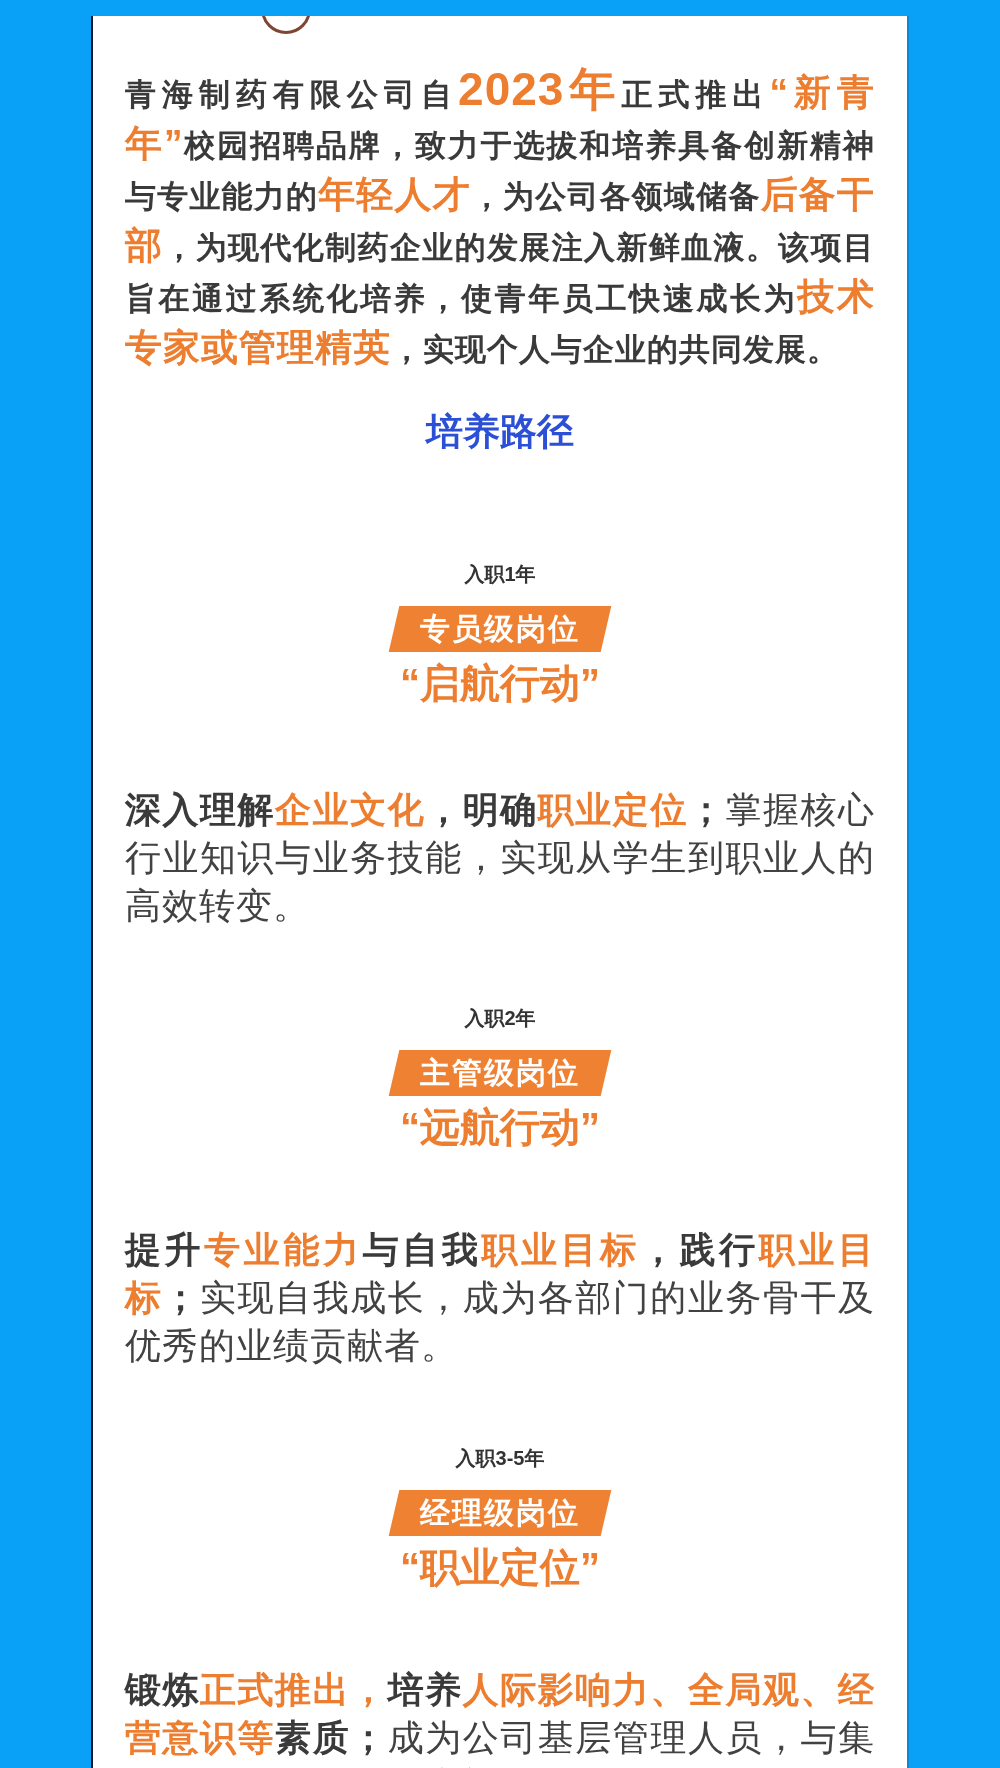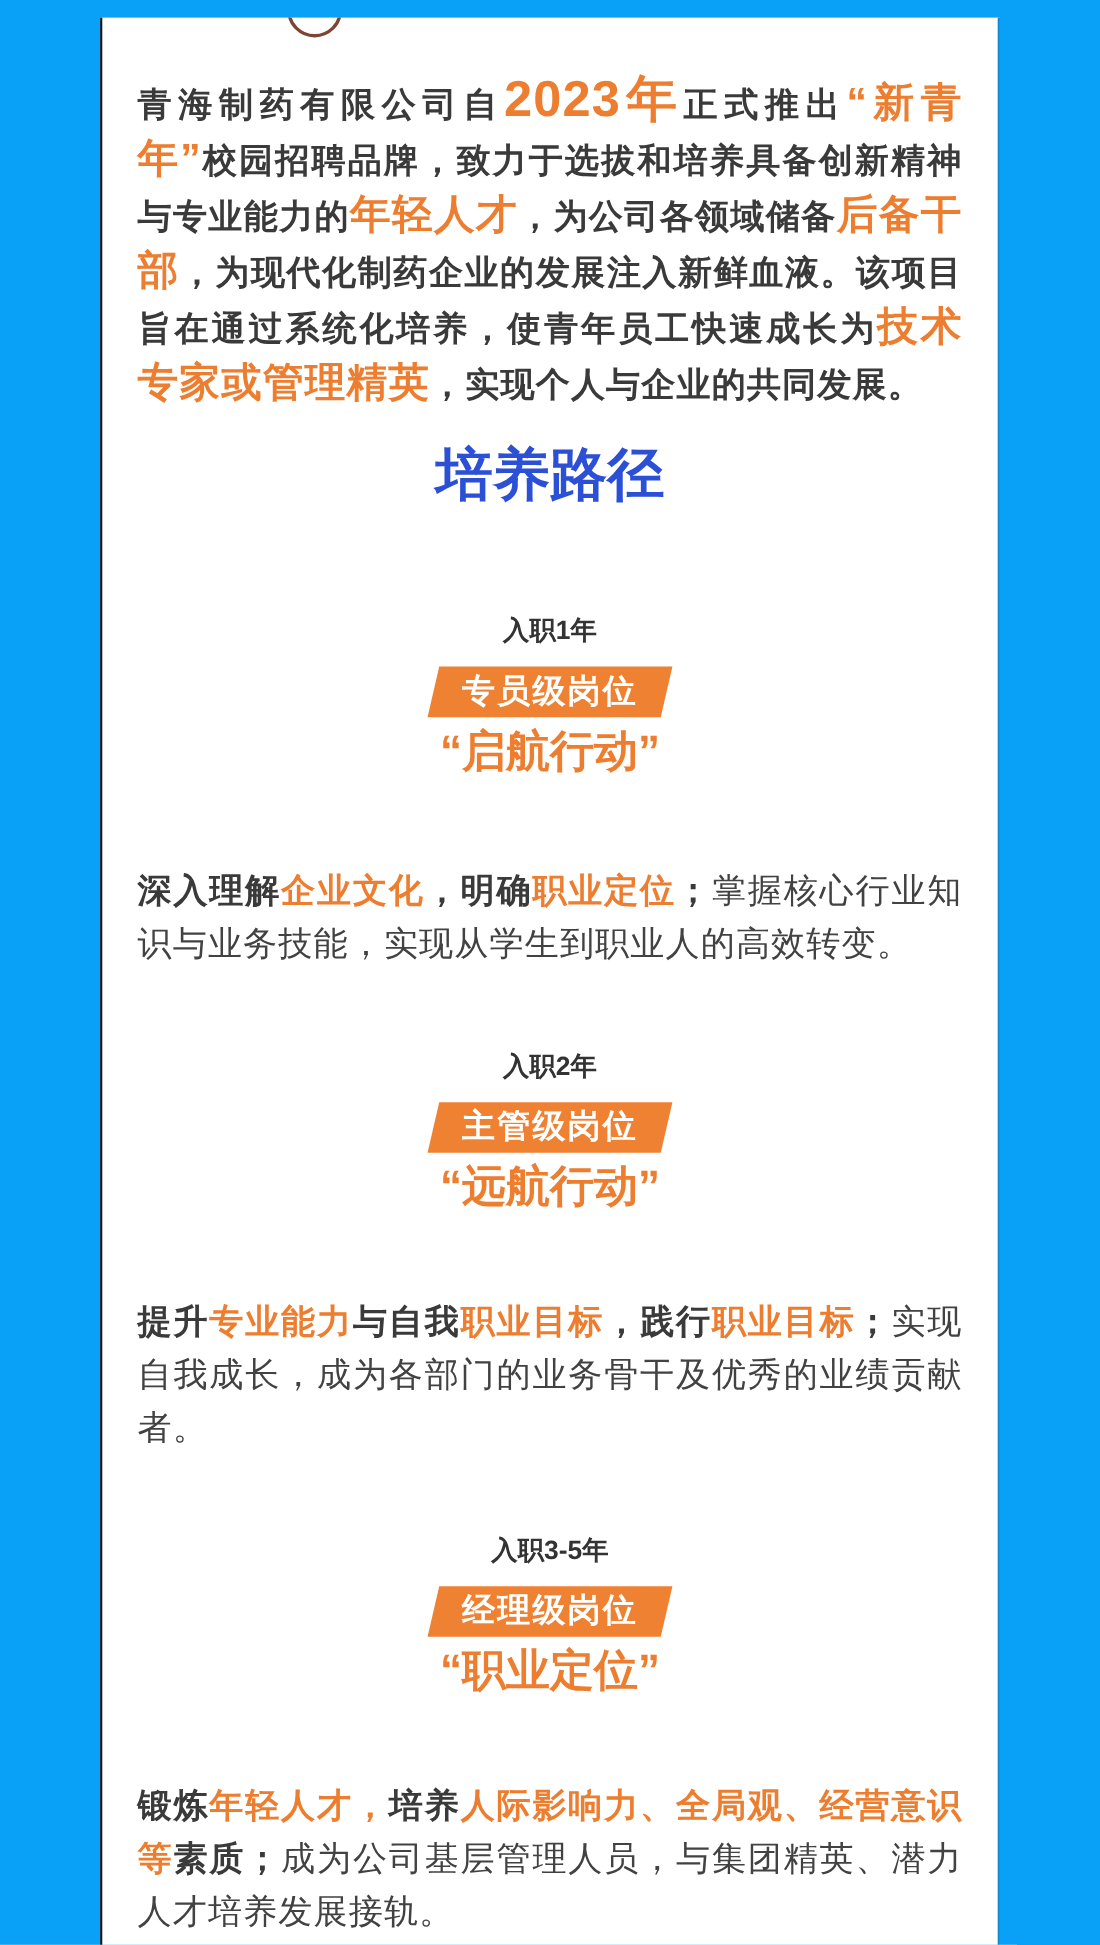--- a/index.html
+++ b/index.html
@@ -9,31 +9,31 @@
     background:#ffffff;border-left:2px solid #0f172a;border-right:2px solid #0f87cd;
     padding:18px 32px 0;overflow:hidden;}
   .arc{position:absolute;left:168px;top:-32px;width:44px;height:44px;border-radius:50%;
     border:3px solid #7d4532;background:transparent;}
   .intro{font-size:31px;line-height:49px;color:#3a3a3a;text-align:justify;letter-spacing:1px;}
   .seg-b{color:#3a3a3a;font-weight:700;}
   .seg-n{color:#424242;font-weight:400;}
   .seg-o{color:#ed7d2f;font-weight:700;}
   .seg-o-lg{color:#ed7d2f;font-weight:700;font-size:37px;}
   .seg-o-xl{color:#ed7d2f;font-weight:700;font-size:46px;}
-  .section-title{margin-top:34px;text-align:center;font-size:52px;line-height:48px;font-weight:700;}
+  .section-title{margin-top:34px;text-align:center;font-size:37px;line-height:48px;font-weight:700;}
   .stages{}
   .stage{text-align:center;margin-top:66px;}
   .stage.first{margin-top:96px;}
-  .stage-period{font-size:24px;line-height:44px;font-weight:800;color:#333333;}
+  .stage-period{font-size:20px;line-height:44px;font-weight:800;color:#333333;}
   .badge-wrap{margin-top:10px;}
   .badge{display:inline-block;transform:skewX(-13deg);background:#ee8132;padding:6px 26px;}
   .badge-inner{display:inline-block;transform:skewX(13deg);color:#ffffff;font-size:30px;
     line-height:34px;font-weight:700;letter-spacing:2px;}
   .stage-motto{margin-top:12px;font-size:40px;line-height:38px;font-weight:700;color:#ed7d2f;}
-  .stage-desc{margin-top:80px;font-size:31px;line-height:48px;text-align:justify;letter-spacing:1px;}
+  .stage-desc{margin-top:80px;font-size:36px;line-height:48px;text-align:justify;letter-spacing:1px;}
   .stage.first .stage-desc{margin-top:84px;}
   .bottom-title{margin-top:48px;text-align:center;font-size:42px;line-height:50px;
     font-weight:700;color:#333333;}
 </style>
 </head>
 <body>
 
 <div class="page">
   <div class="content">
     <div class="arc"></div>
@@ -66,19 +66,19 @@
   </div>
 
   <div class="stage">
     <div class="stage-period">入职3-5年</div>
     <div class="badge-wrap">
       <span class="badge">
         <span class="badge-inner">经理级岗位</span>
       </span>
     </div>
     <div class="stage-motto">“职业定位”</div>
-    <p class="stage-desc"><span class="seg-b">锻炼</span><span class="seg-o">年轻人才，</span><span class="seg-b">培养</span><span class="seg-o">人际影响力、全局观、经营意识等</span><span class="seg-b">素质；</span><span class="seg-n">成为公司基层管理人员，与集团精英、潜力人才培养发展接轨。</span></p>
+    <p class="stage-desc"><span class="seg-b">锻炼</span><span class="seg-o">正式推出，</span><span class="seg-b">培养</span><span class="seg-o">人际影响力、全局观、经营意识等</span><span class="seg-b">素质；</span><span class="seg-n">成为公司基层管理人员，与集团精英、潜力人才培养发展接轨。</span></p>
   </div>
 </div>
 
     <h1 class="bottom-title">专业线</h1>
   </div>
 </div>
 
 </body></html>

